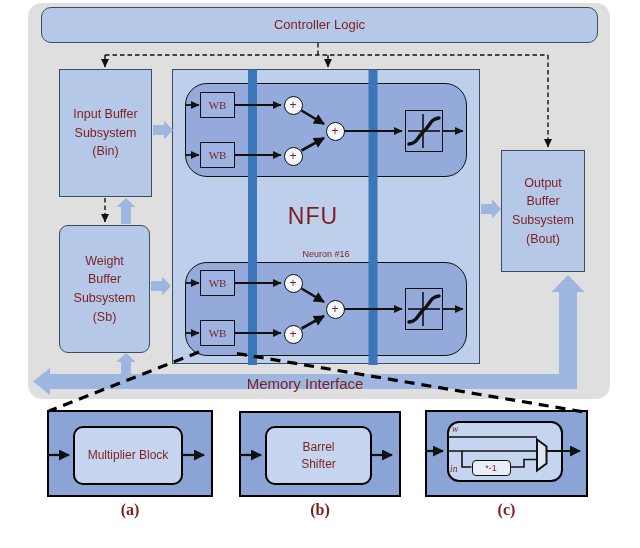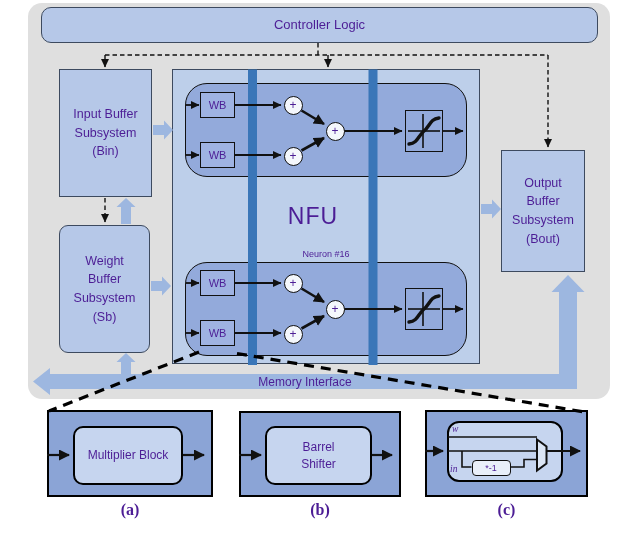--- a/index.html
+++ b/index.html
@@ -3,43 +3,43 @@
 <meta charset="utf-8">
 <style>
   :root{
     --canvas-bg:#ffffff; --panel-gray:#dfdfdf; --box-blue:#b6c8e8; --nfu-blue:#bdcfea;
     --neuron-blue:#93aadb; --wb-blue:#9fb3e2; --bar-blue:#3a76b8; --thick-arrow-blue:#9db7e0;
     --zoom-outer-blue:#8ba4d6; --zoom-inner-blue:#c6d5ef; --neg-box-bg:#e9eff9;
     --plus-circle-bg:#f4f7fc; --border-dark:#3d4a5f; --line-black:#111111; --mux-fill:#dce6f5;
   }
   html,body{margin:0;padding:0;background:#fff;}
   #fig{position:relative;width:640px;height:548px;background:var(--canvas-bg);
-       font-family:"Liberation Sans",sans-serif;color:#4c1d95;overflow:hidden;}
+       font-family:"Liberation Sans",sans-serif;color:#7f1d1d;overflow:hidden;}
   .abs{position:absolute;}
   .panel{left:28px;top:3px;width:582px;height:396px;background:var(--panel-gray);border-radius:14px;z-index:0;}
   .bigbox{background:var(--box-blue);border:1.5px solid var(--border-dark);box-sizing:border-box;z-index:1;
           display:flex;align-items:center;justify-content:center;text-align:center;
           font-size:12.5px;line-height:1.5;white-space:pre-line;}
   .controller{left:41px;top:7px;width:557px;height:36px;border-radius:10px;font-size:13px;z-index:1;}
   .bin{left:59px;top:69px;width:93px;height:128px;}
   .sb{left:59px;top:225px;width:91px;height:128px;border-radius:9px;}
   .bout{left:501px;top:150px;width:84px;height:122px;}
   .nfu{left:172px;top:69px;width:308px;height:295px;background:var(--nfu-blue);
        border:1.5px solid var(--border-dark);box-sizing:border-box;z-index:1;}
   .neuron{left:185px;width:282px;height:94px;background:var(--neuron-blue);
           border:1.2px solid #111;border-radius:22px;box-sizing:border-box;z-index:2;}
   .neuronlabel{left:185px;width:282px;text-align:center;font-size:9px;z-index:2;}
   .nfulabel{left:257px;top:203px;width:112px;text-align:center;font-size:23px;letter-spacing:1px;z-index:2;}
   .wb{width:35px;height:26px;background:var(--wb-blue);border:1.3px solid #111;box-sizing:border-box;
-      display:flex;align-items:center;justify-content:center;font-size:11px;z-index:4;}
+      display:flex;align-items:center;justify-content:center;font-size:11px;z-index:4;font-family:Liberation Serif, serif;}
   .plus{width:19px;height:19px;border-radius:50%;background:var(--plus-circle-bg);border:1.2px solid #111;
         box-sizing:border-box;display:flex;align-items:center;justify-content:center;font-size:12px;z-index:4;}
   .sig{width:38px;height:42px;background:var(--neuron-blue);border:1.2px solid #111;box-sizing:border-box;
        display:flex;align-items:center;justify-content:center;z-index:4;}
-  .memlabel{left:240px;top:375px;width:130px;text-align:center;font-size:12px;z-index:4;}
+  .memlabel{left:240px;top:375px;width:130px;text-align:center;font-size:15px;z-index:4;}
   .zoomouter{background:var(--zoom-outer-blue);border:2.5px solid #000;box-sizing:border-box;z-index:4;}
   .zoominner{background:var(--zoom-inner-blue);border:2.5px solid #000;box-sizing:border-box;border-radius:10px;
              display:flex;align-items:center;justify-content:center;text-align:center;font-size:12px;
              line-height:1.4;white-space:pre-line;z-index:4;}
   .zoomcap{top:501px;text-align:center;font-family:"Liberation Serif",serif;font-weight:bold;font-size:16px;z-index:4;}
   .neg{left:471.5px;top:459.5px;width:39px;height:16px;background:var(--neg-box-bg);border:1.4px solid #111;
        border-radius:4px;box-sizing:border-box;display:flex;align-items:center;justify-content:center;
        font-size:9px;z-index:4;}
   .wirelabel{font-family:"Liberation Serif",serif;font-style:italic;font-size:9.5px;z-index:4;}
   .caption{left:2px;top:528px;width:638px;font-family:"Liberation Serif",serif;font-size:16.5px;

